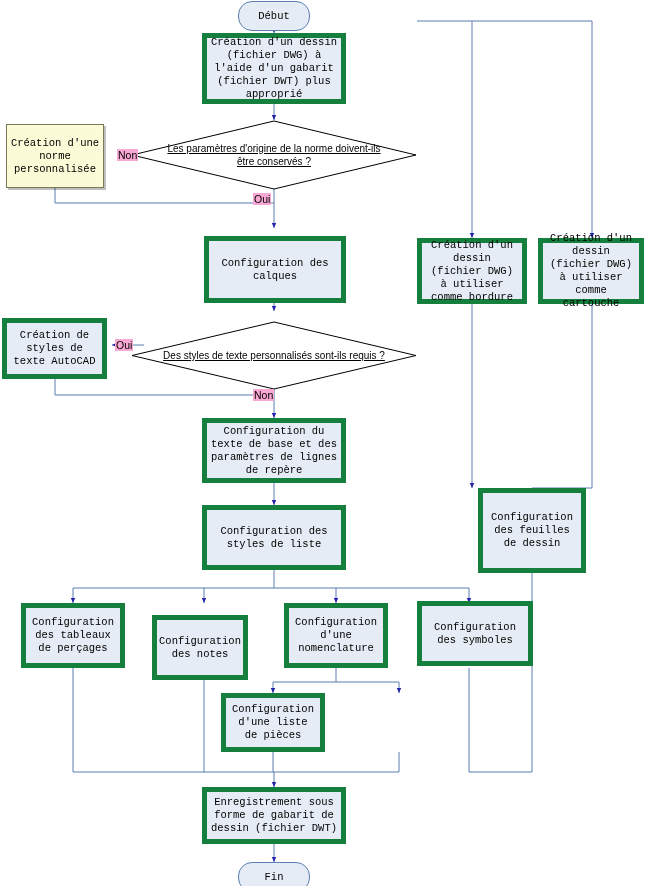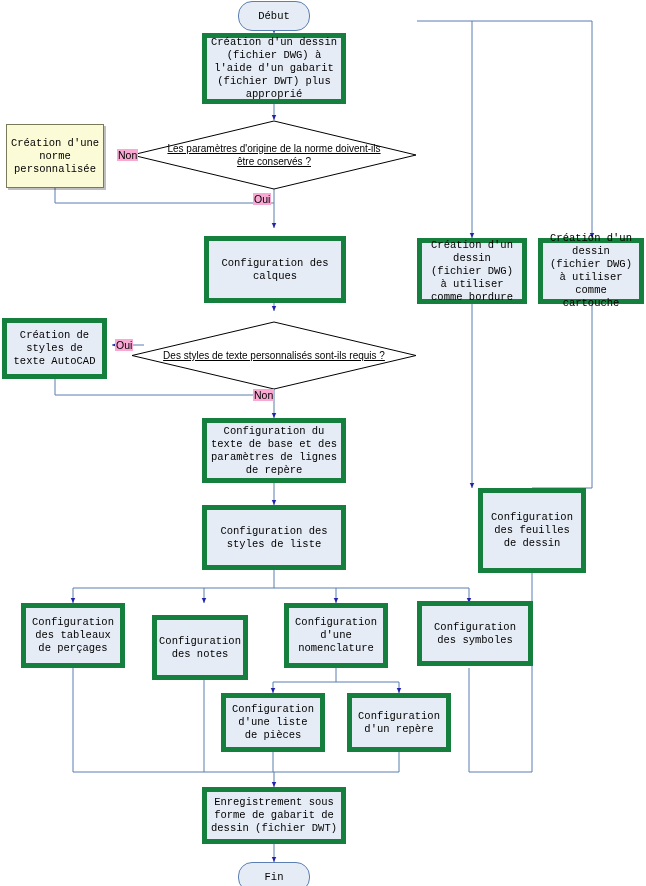--- a/index.html
+++ b/index.html
@@ -207,23 +207,20 @@
   </div>
 
   <div class="node process" style="left:417px; top:601px; width:116px; height:65px;">
     <span>Configuration des symboles</span>
   </div>
 
   <div class="node process" style="left:221px; top:693px; width:104px; height:59px;">
     <span>Configuration d'une liste de pièces</span>
   </div>
 
-  <div class="node process" style="left:347px; top:693px; width:104px; height:59px;">
-    <span>Configuration d'un repère</span>
-  </div>
 
   <div class="node process" style="left:538px; top:238px; width:106px; height:66px;">
     <span>Création d'un dessin (fichier DWG) à utiliser comme cartouche</span>
   </div>
 
   <div class="node process" style="left:417px; top:238px; width:110px; height:66px;">
     <span>Création d'un dessin (fichier DWG) à utiliser comme bordure</span>
   </div>
 
   <div class="node process" style="left:478px; top:488px; width:108px; height:85px;">

